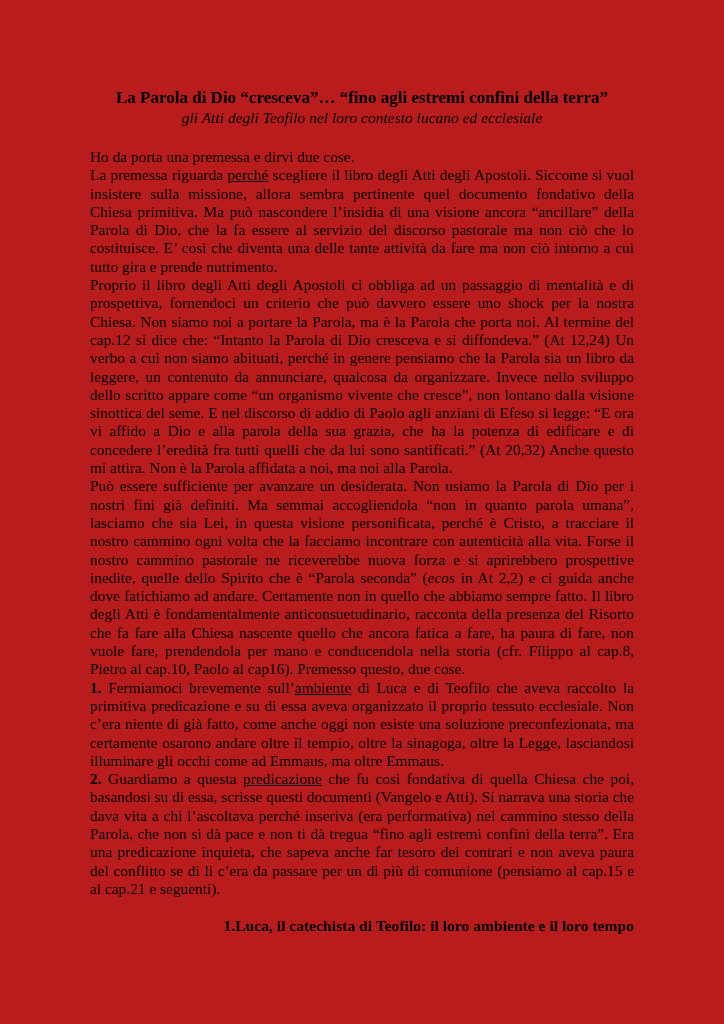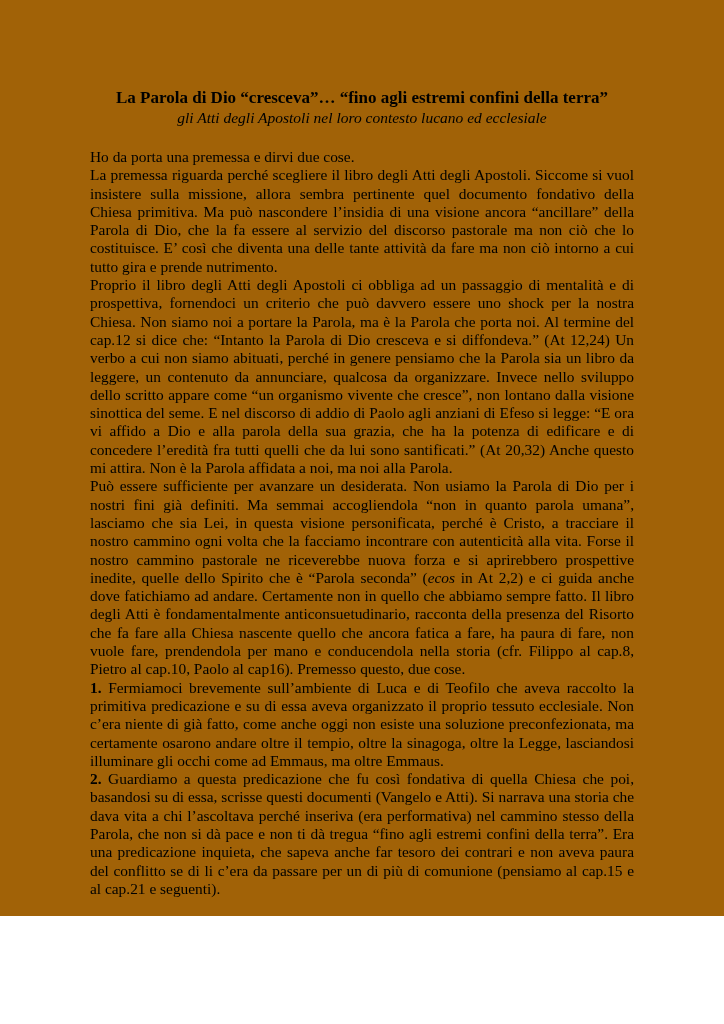--- a/index.html
+++ b/index.html
@@ -3,23 +3,23 @@
 <meta charset="utf-8">
 <style>
   html, body {
     margin: 0;
     padding: 0;
     background: #ffffff;
   }
   .page {
     position: relative;
     width: 724px;
-    height: 916px;
+    height: 1024px;
     margin: 0 auto;
-    background: #a16207;
+    background: #b91c1c;
     color: #000000;
     font-family: "Liberation Serif", "DejaVu Serif", serif;
     overflow: hidden;
     box-sizing: border-box;
     padding: 87px 90px 0 90px;
   }
   .doc-title {
     margin: 0;
     font-size: 17px;
     line-height: 21px;
@@ -37,21 +37,21 @@
   .doc-body {
     margin-top: 20px;
     font-size: 15.4px;
     line-height: 18.3px;
     text-align: justify;
   }
   .doc-body p {
     margin: 0;
     padding: 0;
   }
-  .u  { }
+  .u  { text-decoration: underline; }
   .it { font-style: italic; }
   .b  { font-weight: bold; }
   .section-heading {
     margin: 0;
     margin-top: 17px;
     font-size: 15.6px;
     line-height: 19px;
     font-weight: bold;
     text-align: left;
   }
@@ -68,21 +68,21 @@
     min-width: 33px;
   }
 </style>
 </head>
 <body>
 
 <div class="page">
 
   <h1 class="doc-title">La Parola di Dio “cresceva”… “fino agli estremi confini della terra”</h1>
 
-  <h2 class="doc-subtitle">gli Atti degli Apostoli nel loro contesto lucano ed ecclesiale</h2>
+  <h2 class="doc-subtitle">gli Atti degli Teofilo nel loro contesto lucano ed ecclesiale</h2>
 
   <div class="doc-body">
 
     <p><span>Ho da porta una premessa e dirvi due cose.</span></p>
 
     <p><span>La premessa riguarda </span><span class="u">perché</span><span> scegliere il libro degli Atti degli Apostoli. Siccome si vuol insistere sulla missione, allora sembra pertinente quel documento fondativo della Chiesa primitiva. Ma può nascondere l’insidia di una visione ancora “ancillare” della Parola di Dio, che la fa essere al servizio del discorso pastorale ma non ciò che lo costituisce. E’ così che diventa una delle tante attività da fare ma non ciò intorno a cui tutto gira e prende nutrimento.</span></p>
 
     <p><span>Proprio il libro degli Atti degli Apostoli ci obbliga ad un passaggio di mentalità e di prospettiva, fornendoci un criterio che può davvero essere uno shock per la nostra Chiesa. Non siamo noi a portare la Parola, ma è la Parola che porta noi. Al termine del cap.12 si dice che: “Intanto la Parola di Dio cresceva e si diffondeva.” (At 12,24) Un verbo a cui non siamo abituati, perché in genere pensiamo che la Parola sia un libro da leggere, un contenuto da annunciare, qualcosa da organizzare. Invece nello sviluppo dello scritto appare come “un organismo vivente che cresce”, non lontano dalla visione sinottica del seme. E nel discorso di addio di Paolo agli anziani di Efeso si legge: “E ora vi affido a Dio e alla parola della sua grazia, che ha la potenza di edificare e di concedere l’eredità fra tutti quelli che da lui sono santificati.” (At 20,32) Anche questo mi attira. Non è la Parola affidata a noi, ma noi alla Parola.</span></p>
 
     <p><span>Può essere sufficiente per avanzare un desiderata. Non usiamo la Parola di Dio per i nostri fini già definiti. Ma semmai accogliendola “non in quanto parola umana”, lasciamo che sia Lei, in questa visione personificata, perché è Cristo, a tracciare il nostro cammino ogni volta che la facciamo incontrare con autenticità alla vita. Forse il nostro cammino pastorale ne riceverebbe nuova forza e si aprirebbero prospettive inedite, quelle dello Spirito che è “Parola seconda” (</span><span class="it">ecos</span><span> in At 2,2) e ci guida anche dove fatichiamo ad andare. Certamente non in quello che abbiamo sempre fatto. Il libro degli Atti è fondamentalmente anticonsuetudinario, racconta della presenza del Risorto che fa fare alla Chiesa nascente quello che ancora fatica a fare, ha paura di fare, non vuole fare, prendendola per mano e conducendola nella storia (cfr. Filippo al cap.8, Pietro al cap.10, Paolo al cap16). Premesso questo, due cose.</span></p>

